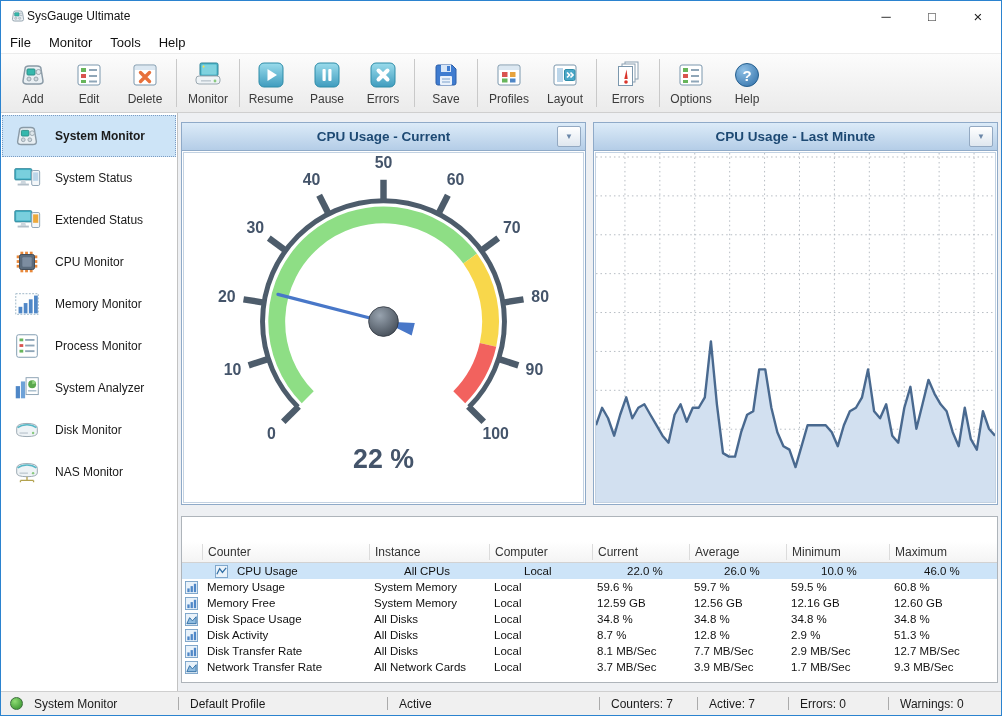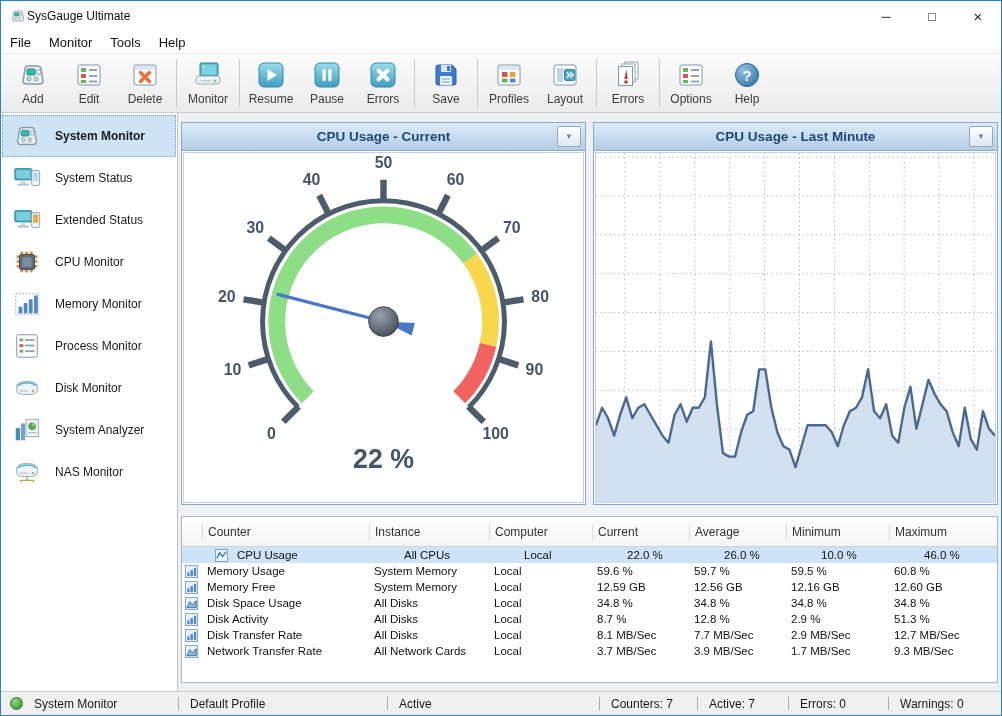--- a/index.html
+++ b/index.html
@@ -39,21 +39,21 @@
   .panel-header { height:28px; background:linear-gradient(#dcebf8,#b4cde7); border-bottom:1px solid #8faac8; display:flex; align-items:center; justify-content:center; position:relative; flex:none; }
   .panel-title { font-size:13.5px; font-weight:bold; color:#1d4973; }
   .panel-menu-btn { position:absolute; right:4px; top:3px; width:24px; height:21px; background:linear-gradient(#ffffff,#dfe7ef); border:1px solid #93a9c2; border-radius:2px; display:flex; align-items:center; justify-content:center; }
   .panel-menu-btn span { font-size:8px; color:#6b87a8; line-height:1; }
   .panel-body { flex:1; background:#fff; border:1px solid #c3d2e2; margin:1px; min-height:0; }
   .panel-body svg { display:block; width:100%; height:100%; }
 
   
   .ctable { margin-top:11px; height:167px; background:#fff; border:1px solid #aeb4ba; flex:none; overflow:hidden; }
   .trow { display:grid; grid-template-columns:20px 167px 120px 103px 97px 97px 103px 1fr; align-items:center; }
-  .thead { height:30px; border-bottom:1px solid #d2d2d2; background:linear-gradient(#ffffff,#f4f4f4); }
+  .thead { height:22px; border-bottom:1px solid #d2d2d2; background:linear-gradient(#ffffff,#f4f4f4);margin-top:24px; }
   .thead .tcell { font-size:12px; color:#333; border-left:1px solid #dcdcdc; height:16px; line-height:16px; }
   .thead .tcell:first-child { border-left:none; }
   .tcell { padding-left:5px; white-space:nowrap; overflow:hidden; }
   .tbody .trow { height:16px; font-size:11.5px; color:#111; }
   .tbody .trow.selected { background:#cde4f8;padding-left:30px; }
   .ricon { width:13px; height:13px; margin-left:3px; display:block; }
 
   
   .statusbar { height:24px; background:#f0f0f0; border-top:1px solid #cfcfcf; display:flex; align-items:center; font-size:12px; color:#1a1a1a; flex:none; }
   .sb-dot { width:13px; height:13px; border-radius:50%; margin-left:9px; background:radial-gradient(circle at 35% 30%, #8fdc74, #4aa23e 70%); border:1px solid #3c6e3c; flex:none; }
@@ -313,37 +313,37 @@
             <rect x="8" y="14" width="4" height="3" fill="#d9534f"></rect>
             <rect x="8" y="20" width="4" height="3" fill="#67b55b"></rect>
           <line x1="14" y1="9.5" x2="24" y2="9.5" stroke="#8fa6b8" stroke-width="2"></line>
             <line x1="14" y1="15.5" x2="24" y2="15.5" stroke="#8fa6b8" stroke-width="2"></line>
             <line x1="14" y1="21.5" x2="24" y2="21.5" stroke="#8fa6b8" stroke-width="2"></line>
         </svg>
         <span class="side-label">Process Monitor</span>
       </div>
       <div class="side-item">
         <svg class="side-icon" viewBox="0 0 32 32">
-          <path d="M5 14 Q5 9 16 9 Q27 9 27 14 v5 Q27 23 16 23 Q5 23 5 19 Z" fill="#eef3f6" stroke="#96a4ae"></path>
-          <path d="M6 13.5 Q10 10.5 16 10.5 Q22 10.5 26 13.5" fill="none" stroke="#56b7c6" stroke-width="1.6"></path>
-          <rect x="8" y="18.5" width="9" height="1.5" fill="#c2ccd3"></rect>
-            <circle cx="22.5" cy="19.2" r="1.3" fill="#8ac97f"></circle>
-        </svg>
-        <span class="side-label">Disk Monitor</span>
-      </div>
-      <div class="side-item">
-        <svg class="side-icon" viewBox="0 0 32 32">
           <rect x="4" y="14" width="4.5" height="13" fill="#4f87c7"></rect>
             <rect x="9.5" y="9" width="4.5" height="18" fill="#6ea2d8"></rect>
           <rect x="15" y="5" width="13" height="18" fill="#fff" stroke="#8aa0b2"></rect>
           <circle cx="21.5" cy="12" r="4.2" fill="#5aa84e"></circle>
             <path d="M21.5 12 L21.5 7.8 A4.2 4.2 0 0 1 25.5 11 Z" fill="#8fd37f"></path>
           <line x1="17" y1="19" x2="26" y2="19" stroke="#9ab3c4" stroke-width="1.3"></line>
         </svg>
         <span class="side-label">System Analyzer</span>
+      </div>
+      <div class="side-item">
+        <svg class="side-icon" viewBox="0 0 32 32">
+          <path d="M5 14 Q5 9 16 9 Q27 9 27 14 v5 Q27 23 16 23 Q5 23 5 19 Z" fill="#eef3f6" stroke="#96a4ae"></path>
+          <path d="M6 13.5 Q10 10.5 16 10.5 Q22 10.5 26 13.5" fill="none" stroke="#56b7c6" stroke-width="1.6"></path>
+          <rect x="8" y="18.5" width="9" height="1.5" fill="#c2ccd3"></rect>
+            <circle cx="22.5" cy="19.2" r="1.3" fill="#8ac97f"></circle>
+        </svg>
+        <span class="side-label">Disk Monitor</span>
       </div>
       <div class="side-item">
         <svg class="side-icon" viewBox="0 0 32 32">
           <path d="M5 12 Q5 7 16 7 Q27 7 27 12 v5 Q27 21 16 21 Q5 21 5 17 Z" fill="#eef3f6" stroke="#96a4ae"></path>
           <path d="M6 11.5 Q10 8.5 16 8.5 Q22 8.5 26 11.5" fill="none" stroke="#56b7c6" stroke-width="1.6"></path>
           <rect x="8" y="16.5" width="9" height="1.5" fill="#c2ccd3"></rect>
             <circle cx="22.5" cy="17.2" r="1.3" fill="#8ac97f"></circle>
           <path d="M16 21 v4 M9 25 h14 M9 25 v2 M23 25 v2" stroke="#b3a24e" stroke-width="1.4" fill="none"></path>
         </svg>
         <span class="side-label">NAS Monitor</span>

